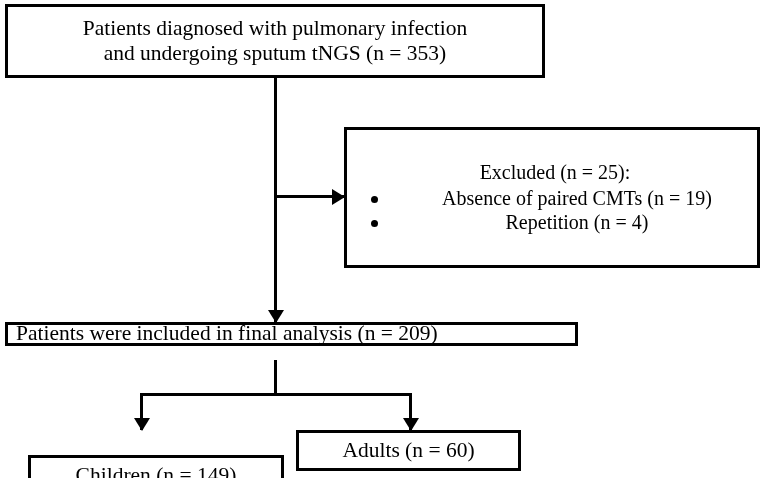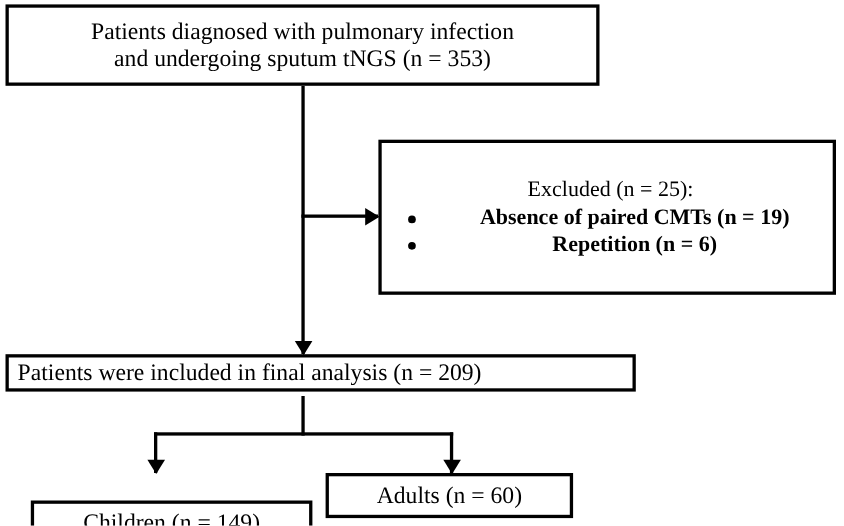--- a/index.html
+++ b/index.html
@@ -70,38 +70,37 @@
   }
   ul.excl-list {
     list-style: none;
     margin: 0;
     padding: 0;
   }
   ul.excl-list li {
     position: relative;
     padding-left: 44px;
     line-height: 1.2;
-    font-weight: bold;
   }
   ul.excl-list li .bullet-dot {
     position: absolute;
     left: 10px;
     top: 0.53em;
     width: 7px;
     height: 7px;
     background: #000000;
     border-radius: 50%;
   }
 
   
   #box-final {
     left: 5px;
     top: 322px;
     width: 573px;
-    height: 34px;
+    height: 24px;
     font-size: 21.5px;
   }
   #box-final .box-inner { padding: 0 8px; }
 
   
   #box-children {
     left: 28px;
     top: 455px;
     width: 256px;
     height: 41px;
@@ -182,21 +181,21 @@
   <div class="node-box left-text" id="box-excluded">
     <div class="box-inner">
       <span class="excl-title">Excluded (n = 25):</span>
       <ul class="excl-list">
         <li>
           <span class="bullet-dot"></span>
           <span>Absence of paired CMTs (n = 19)</span>
         </li>
         <li>
           <span class="bullet-dot"></span>
-          <span>Repetition (n = 6)</span>
+          <span>Repetition (n = 4)</span>
         </li>
       </ul>
     </div>
   </div>
 
   <div class="node-box left-text" id="box-final">
     <div class="box-inner">Patients were included in final analysis (n = 209)</div>
   </div>
 
   <div class="node-box center-text" id="box-children">

